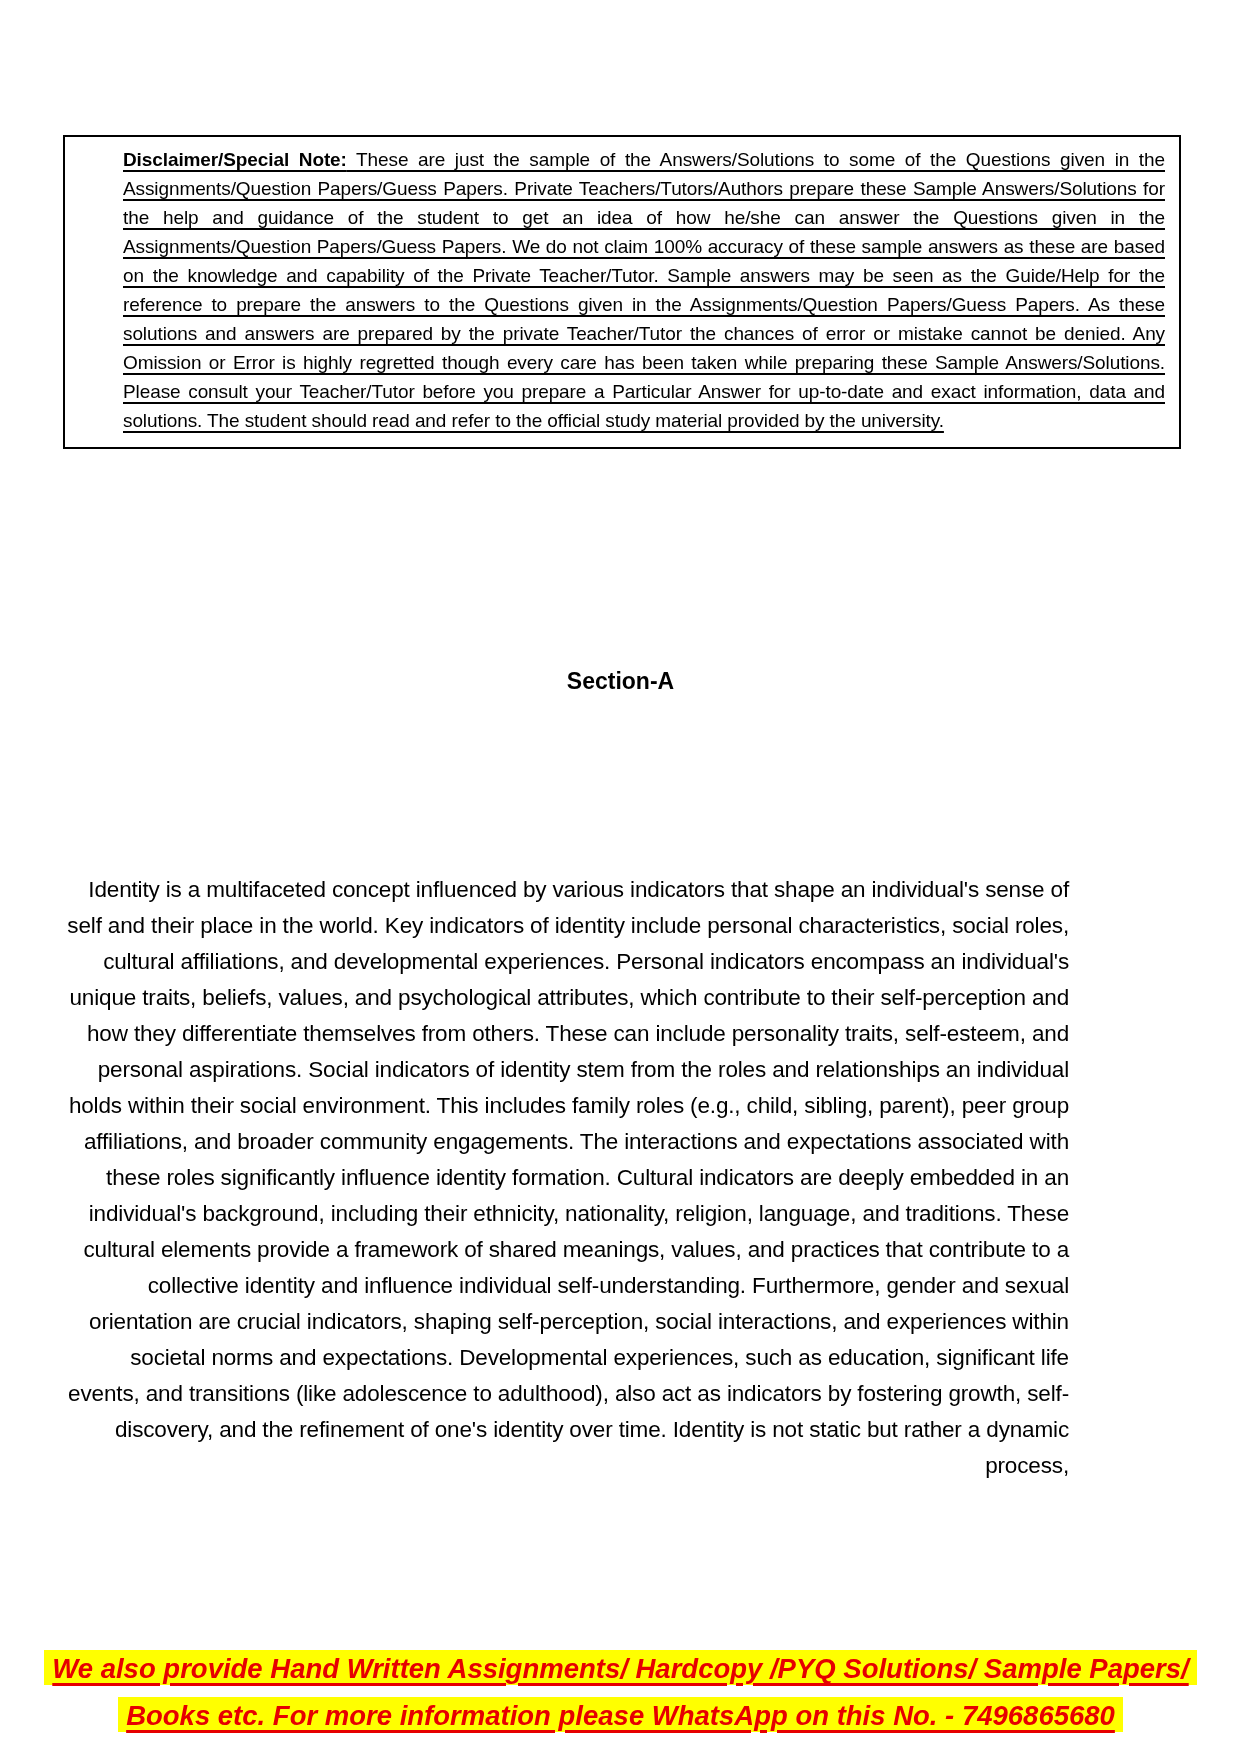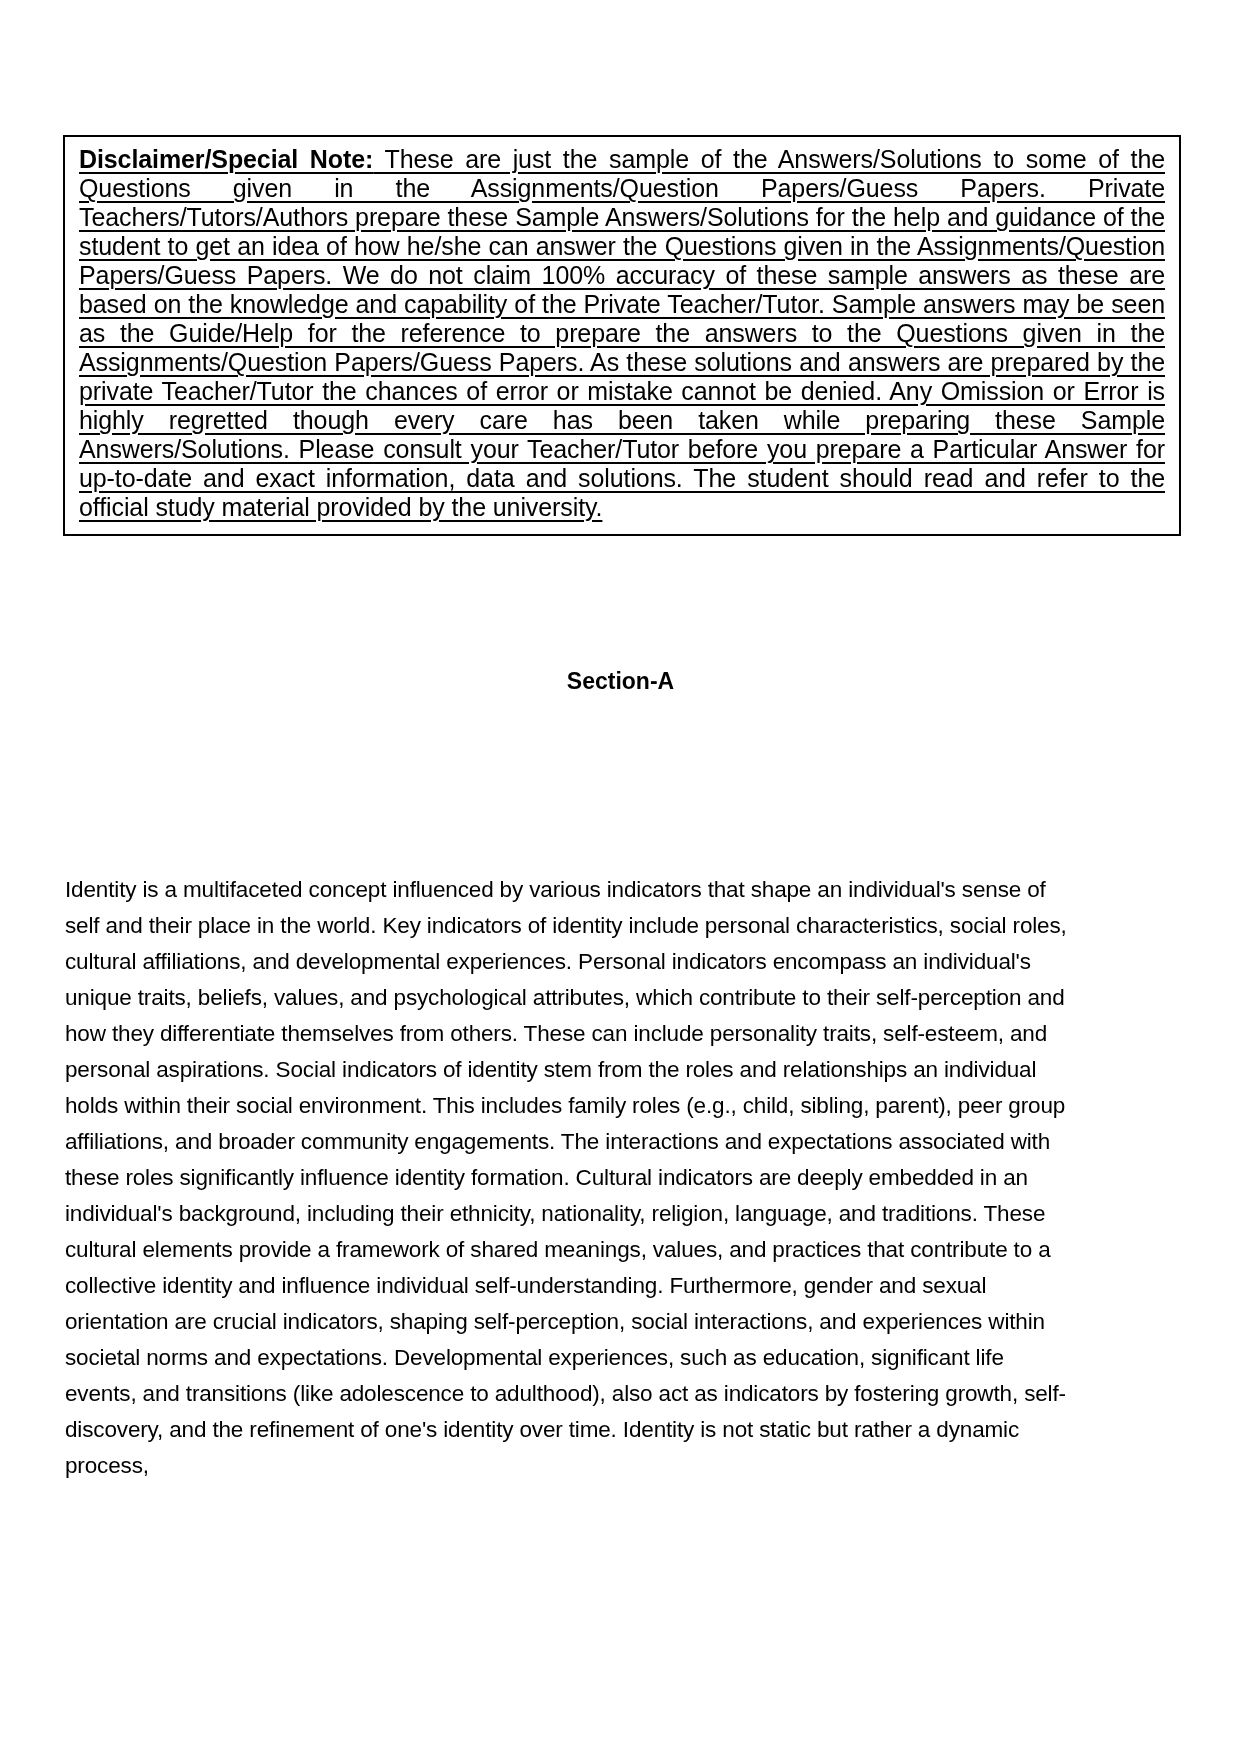--- a/index.html
+++ b/index.html
@@ -16,24 +16,25 @@
   .disclaimer-box {
     position: absolute;
     left: 63px;
     top: 135px;
     width: 1118px;
     border: 2px solid #000000;
     padding: 8px 14px 12px 14px;
     background: #ffffff;
   }
   .disclaimer-box p {
-    font-size: 25px;
+    font-size: 19px;
     line-height: 29px;
     text-align: justify;
     letter-spacing: -0.1px;
+    margin-left: 44px;
   }
   .disclaimer-box .u {
     text-decoration: underline;
     text-underline-offset: 4px;
     text-decoration-thickness: 1.5px;
   }
   .disclaimer-box .lbl { font-weight: bold; }
   .section-title {
     position: absolute;
     left: 0;
@@ -51,21 +52,21 @@
     font-weight: bold;
   }
   .question .qnum { display: inline-block; margin-right: 16px; }
   .answer {
     position: absolute;
     left: 65px;
     top: 872px;
     width: 1004px;
     font-size: 22.5px;
     line-height: 36px;
-    text-align: left;
+    text-align: right;
     letter-spacing: -0.15px;
   }
   .footer {
     position: absolute;
     left: 0;
     top: 1645px;
     width: 100%;
     text-align: center;
     font-size: 27.5px;
     font-weight: bold;
@@ -88,14 +89,18 @@
 
   <div class="disclaimer-box">
     <p><span class="u lbl">Disclaimer/Special Note:</span><span class="u"> These are just the sample of the Answers/Solutions to some of the Questions given in the Assignments/Question Papers/Guess Papers. Private Teachers/Tutors/Authors prepare these Sample Answers/Solutions for the help and guidance of the student to get an idea of how he/she can answer the Questions given in the Assignments/Question Papers/Guess Papers. We do not claim 100% accuracy of these sample answers as these are based on the knowledge and capability of the Private Teacher/Tutor. Sample answers may be seen as the Guide/Help for the reference to prepare the answers to the Questions given in the Assignments/Question Papers/Guess Papers. As these solutions and answers are prepared by the private Teacher/Tutor the chances of error or mistake cannot be denied. Any Omission or Error is highly regretted though every care has been taken while preparing these Sample Answers/Solutions. Please consult your Teacher/Tutor before you prepare a Particular Answer for up-to-date and exact information, data and solutions. The student should read and refer to the official study material provided by the university.</span></p>
   </div>
 
   <div class="section-title">Section-A</div>
 
 
   <div class="answer">Identity is a multifaceted concept influenced by various indicators that shape an individual's sense of self and their place in the world. Key indicators of identity include personal characteristics, social roles, cultural affiliations, and developmental experiences. Personal indicators encompass an individual's unique traits, beliefs, values, and psychological attributes, which contribute to their self-perception and how they differentiate themselves from others. These can include personality traits, self-esteem, and personal aspirations. Social indicators of identity stem from the roles and relationships an individual holds within their social environment. This includes family roles (e.g., child, sibling, parent), peer group affiliations, and broader community engagements. The interactions and expectations associated with these roles significantly influence identity formation. Cultural indicators are deeply embedded in an individual's background, including their ethnicity, nationality, religion, language, and traditions. These cultural elements provide a framework of shared meanings, values, and practices that contribute to a collective identity and influence individual self-understanding. Furthermore, gender and sexual orientation are crucial indicators, shaping self-perception, social interactions, and experiences within societal norms and expectations. Developmental experiences, such as education, significant life events, and transitions (like adolescence to adulthood), also act as indicators by fostering growth, self-discovery, and the refinement of one's identity over time. Identity is not static but rather a dynamic process,</div>
 
+  <div class="footer">
+    <div><span class="hl">We also provide Hand Written Assignments/ Hardcopy /PYQ Solutions/ Sample Papers/</span></div>
+    <div><span class="hl">Books etc. For more information please WhatsApp on this No. - 7496865680</span></div>
+  </div>
 
 </div>
 
 </body></html>

